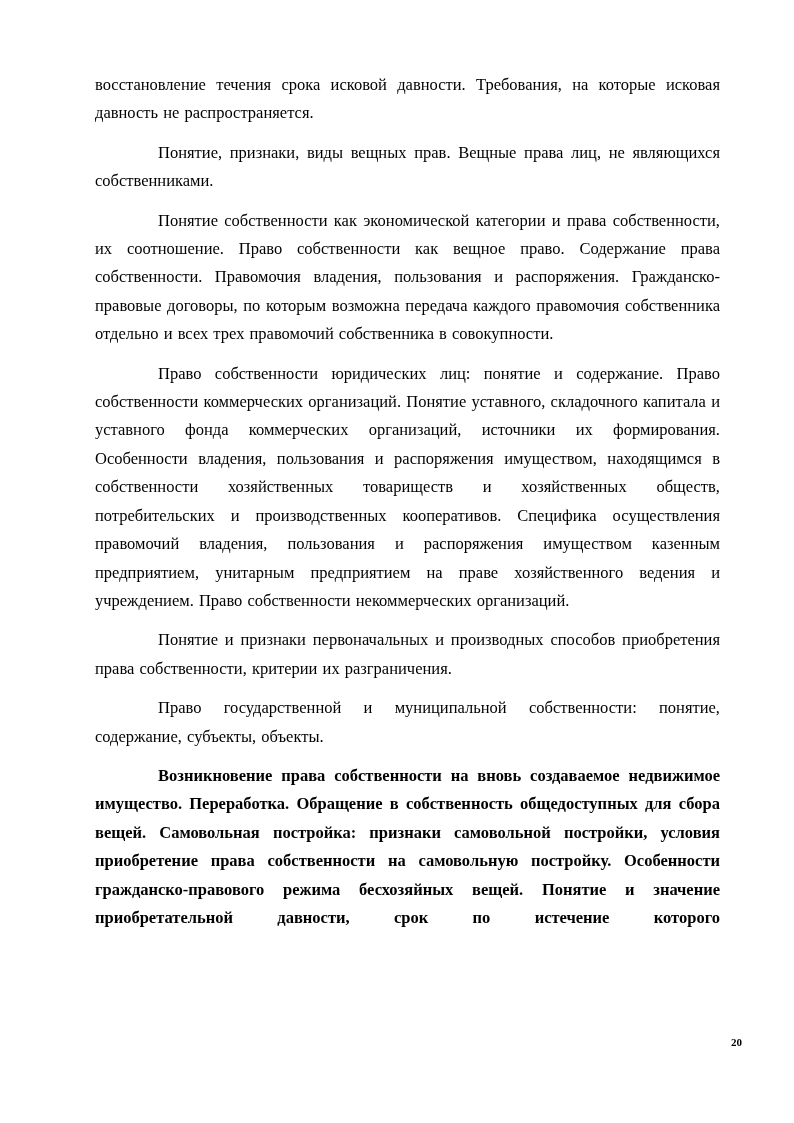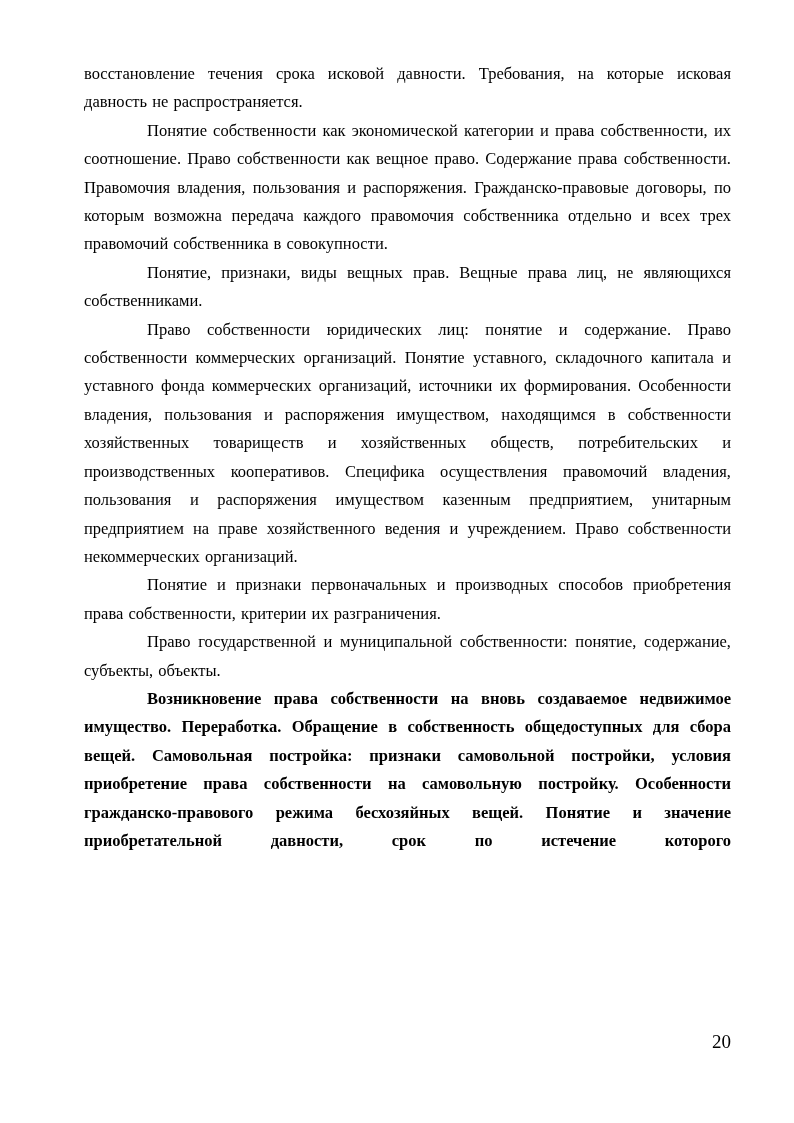--- a/index.html
+++ b/index.html
@@ -19,50 +19,51 @@
       overflow: hidden;
     }
     .content {
       position: absolute;
       top: 60px;
       left: 84px;
       width: 647px;
       text-align: justify;
     }
     .content p {
-      margin: 0;
+      margin: 11px;
       padding: 0;
       text-indent: 63px;
       word-spacing: 1px;
     }
     .content p.noindent {
       text-indent: 0;
     }
     .content p.heading {
       font-weight: bold;
     }
     .content p.continues {
       text-align-last: justify;
       font-weight: bold;
     }
     .footer {
       position: absolute;
       top: 1031px;
-      right: 63px;
-      font-size: 19px;
+      right: 52px;
+      font-size: 11px;
       line-height: 22px;
+      font-weight: bold;
     }
   </style>
 </head>
 <body>
 
 <div class="page">
   <div class="content">
     <p class="noindent">восстановление течения срока исковой давности. Требования, на которые исковая давность не распространяется.</p>
+    <p>Понятие, признаки, виды вещных прав. Вещные права лиц, не являющихся собственниками.</p>
     <p>Понятие собственности как экономической категории и права собственности, их соотношение. Право собственности как вещное право. Содержание права собственности. Правомочия владения, пользования и распоряжения. Гражданско-правовые договоры, по которым возможна передача каждого правомочия собственника отдельно и всех трех правомочий собственника в совокупности.</p>
-    <p>Понятие, признаки, виды вещных прав. Вещные права лиц, не являющихся собственниками.</p>
     <p>Право собственности юридических лиц: понятие и содержание. Право собственности коммерческих организаций. Понятие уставного, складочного капитала и уставного фонда коммерческих организаций, источники их формирования. Особенности владения, пользования и распоряжения имуществом, находящимся в собственности хозяйственных товариществ и хозяйственных обществ, потребительских и производственных кооперативов. Специфика осуществления правомочий владения, пользования и распоряжения имуществом казенным предприятием, унитарным предприятием на праве хозяйственного ведения и учреждением. Право собственности некоммерческих организаций.</p>
     <p>Понятие и признаки первоначальных и производных способов приобретения права собственности, критерии их разграничения.</p>
     <p>Право государственной и муниципальной собственности: понятие, содержание, субъекты, объекты.</p>
     <p class="continues">Возникновение права собственности на вновь создаваемое недвижимое имущество. Переработка. Обращение в собственность общедоступных для сбора вещей. Самовольная постройка: признаки самовольной постройки, условия приобретение права собственности на самовольную постройку. Особенности гражданско-правового режима бесхозяйных вещей. Понятие и значение приобретательной давности, срок по истечение которого</p>
   </div>
   <div class="footer">20</div>
 </div>
 
 </body></html>

